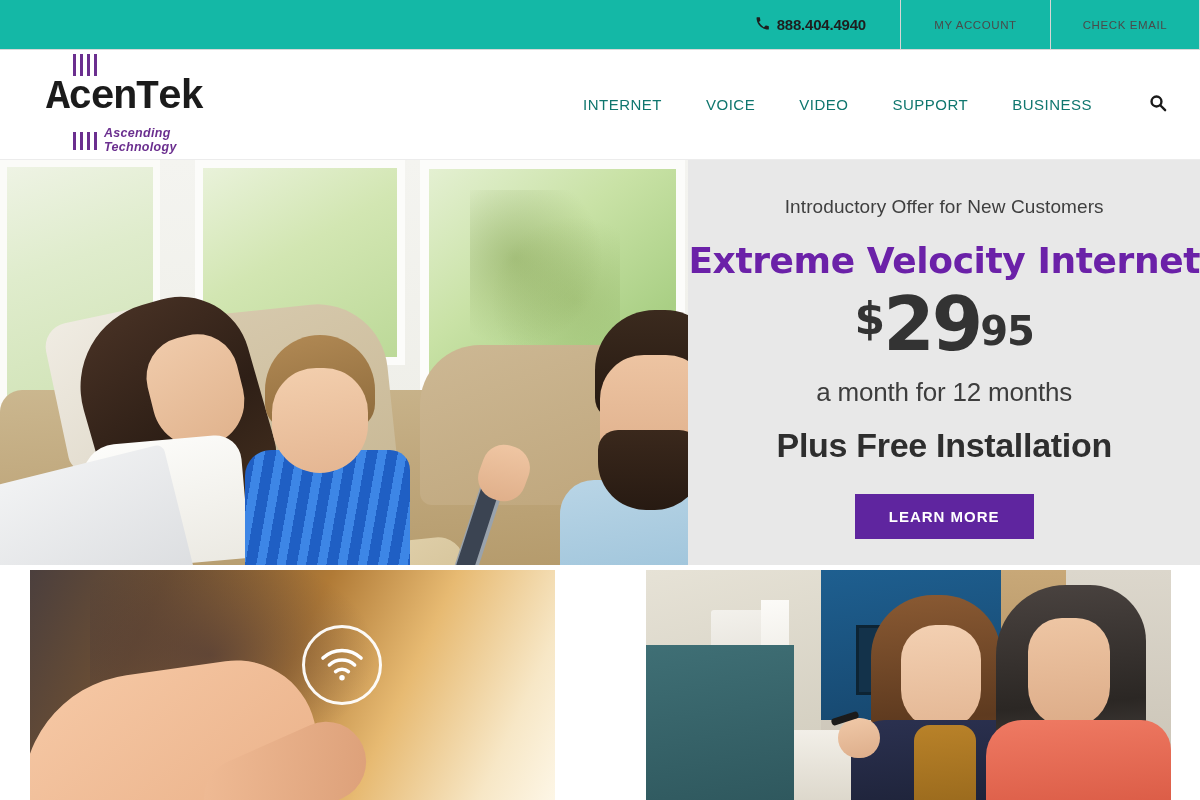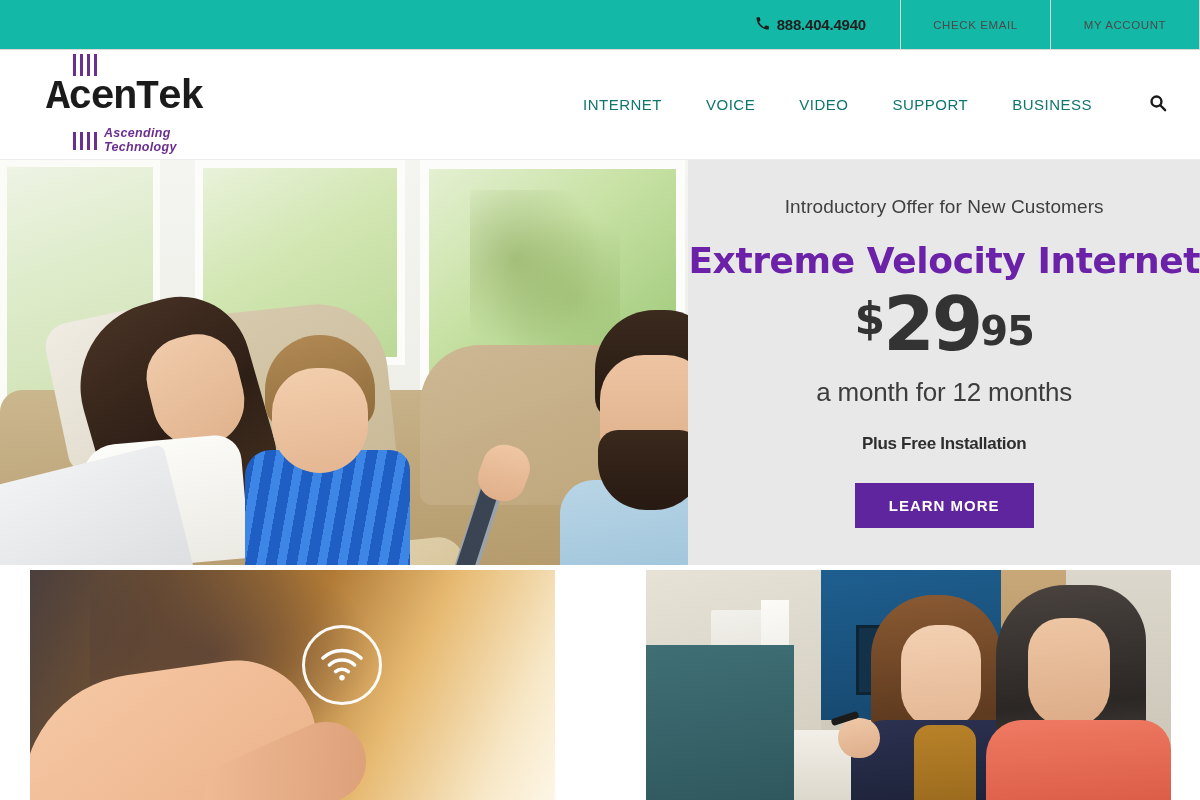--- a/index.html
+++ b/index.html
@@ -139,21 +139,21 @@
   }
   .hero-price {
     margin-top:6px; display:flex; align-items:flex-start;
     color:#333; font-weight:bold; line-height:1;
     font-family:"DejaVu Sans", sans-serif;
   }
   .price-cur { font-size:44px; margin-top:10px; letter-spacing:-2px; }
   .price-main { font-size:74px; letter-spacing:-3px; }
   .price-cents { font-size:40px; margin-top:24px; letter-spacing:-1px; }
   .hero-term { margin-top:16px; font-size:26px; color:#3d3d3d; letter-spacing:-0.2px; }
-  .hero-bonus { margin-top:26px; font-size:17px; font-weight:bold; color:#2e2e2e; letter-spacing:-0.3px; }
+  .hero-bonus { margin-top:18px; font-size:34px; font-weight:bold; color:#2e2e2e; letter-spacing:-0.3px; }
   .hero-cta {
     margin-top:29px; background:#5f259f; color:#fff; border:none;
     padding:0 34px; height:45px; font-size:15px; font-weight:bold;
     letter-spacing:1px; cursor:pointer;
     font-family:"Liberation Sans", sans-serif;
   }
 
   
   .cards { position:relative; height:235px; background:#fff; }
   .card { position:absolute; top:5px; overflow:hidden; cursor:pointer; }
@@ -217,22 +217,22 @@
 
 <div class="topbar">
   <div class="topbar-phone">
     <span class="phone-glyph">
       <svg width="13" height="13" viewBox="0 0 24 24" fill="#1e1e1e">
         <path d="M6.6 10.8c1.8 3.5 4.6 6.3 8.1 8.1l2.7-2.7c.3-.3.8-.4 1.2-.3 1.3.4 2.7.7 4.1.7.6 0 1 .4 1 1V22c0 .6-.4 1-1 1C10.6 23 1 13.4 1 1.5 1 .9 1.4.5 2 .5h4.4c.6 0 1 .4 1 1 0 1.4.2 2.8.7 4.1.1.4 0 .9-.3 1.2l-2.7 2.7z"></path>
       </svg>
     </span>
     <span>888.404.4940</span>
   </div>
+  <a class="topbar-link">MY ACCOUNT</a>
   <a class="topbar-link">CHECK EMAIL</a>
-  <a class="topbar-link">MY ACCOUNT</a>
 </div>
 
 <div class="header">
 
   <a class="logo">
     <span class="logo-bars-top">
       <i></i>
         <i></i>
         <i></i>
         <i></i>

